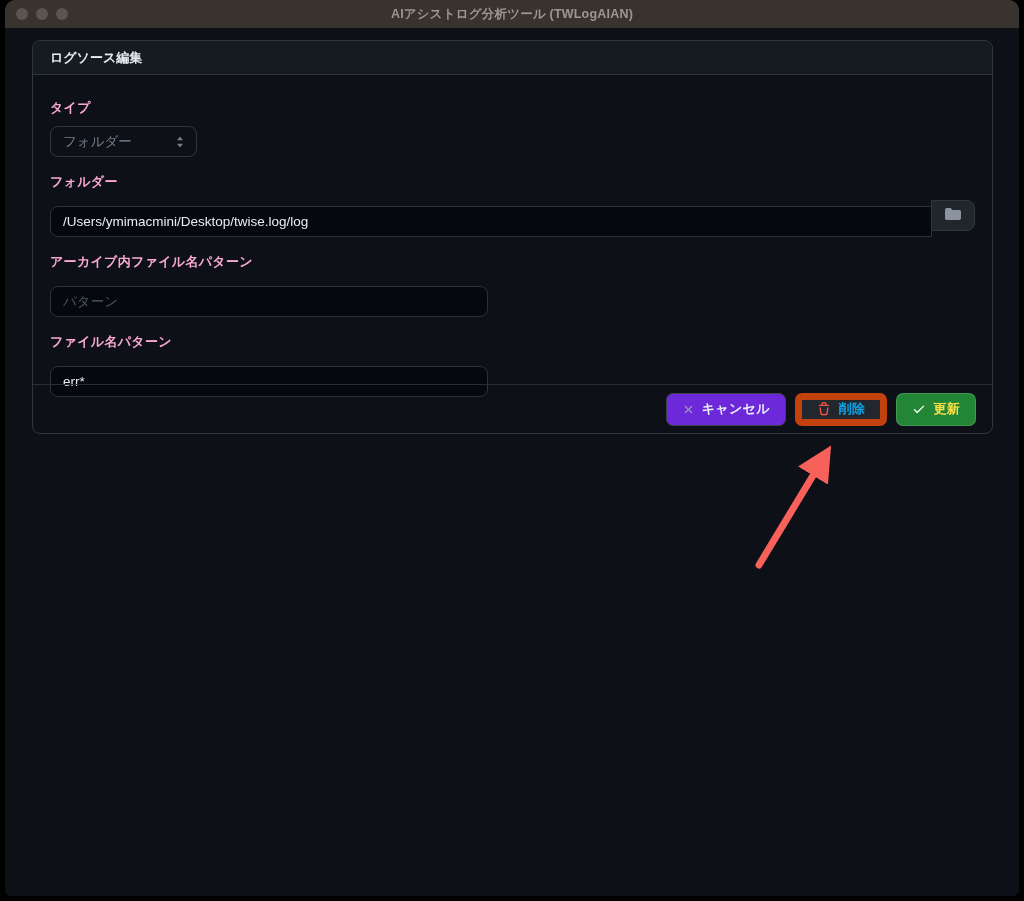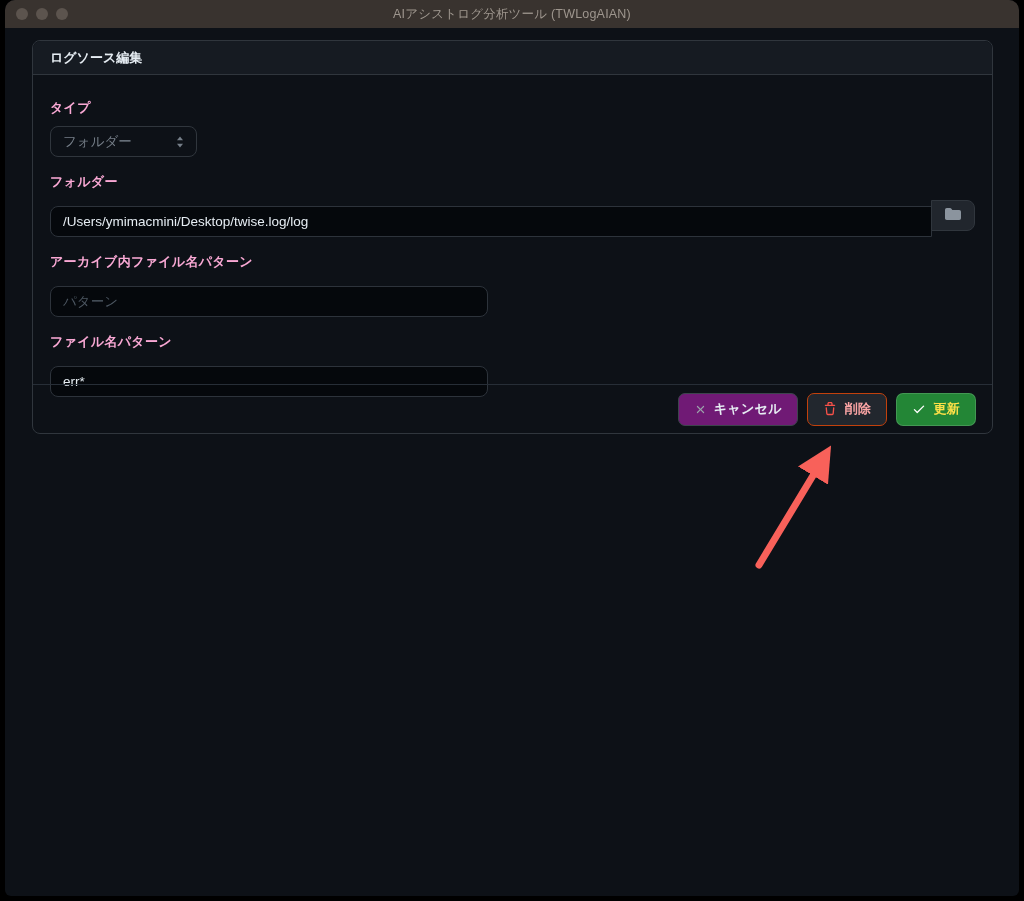--- a/index.html
+++ b/index.html
@@ -3,21 +3,21 @@
 <meta charset="utf-8">
 <style>
   * { margin:0; padding:0; box-sizing:border-box; }
   html,body { width:1024px; height:901px; background:#000; font-family:"Liberation Sans","DejaVu Sans",sans-serif; overflow:hidden; }
 
   .window { position:absolute; left:5px; right:5px; top:0; bottom:5px; background:#0d1117; border-radius:10px 10px 6px 6px; overflow:hidden; }
 
   .titlebar { position:absolute; top:0; left:0; right:0; height:28px; background:#39332f; display:flex; align-items:center; justify-content:center; }
   .traffic { position:absolute; left:11px; top:8px; display:flex; gap:8px; }
   .traffic span { width:12px; height:12px; border-radius:50%; background:#5c544e; display:block; }
-  .win-title { font-size:12.5px; font-weight:400; color:#9e968e; letter-spacing:.2px; }
+  .win-title { font-size:12.5px; font-weight:700; color:#9e968e; letter-spacing:.2px; }
 
   .card { position:absolute; left:27px; top:40px; width:961px; height:394px; background:#0d1117; border:1px solid #30363d; border-radius:8px; }
   .card-header { height:34px; background:#161b22; border-bottom:1px solid #30363d; border-radius:8px 8px 0 0; display:flex; align-items:center; padding:0 17px; }
   .card-title { font-size:13px; font-weight:700; color:#e6edf3; }
   .card-body { padding:24px 17px 0 17px; }
 
   .form-group { margin-bottom:16px; }
   .field-label { display:block; font-size:13px; font-weight:700; color:#f9a8d4; margin-bottom:9px; letter-spacing:.3px; }
 
   .select-box { width:147px; height:31px; border:1px solid #30363d; border-radius:8px; background:transparent; display:flex; align-items:center; justify-content:space-between; padding:0 10px 0 12px; color:#767f89; font-size:13.5px; cursor:default; }
@@ -27,22 +27,22 @@
   .text-input::placeholder { color:#4d5762; }
 
   .input-group { display:flex; width:925px; }
   .input-group .text-input { flex:1; border-radius:8px 0 0 8px; }
   .folder-btn { width:44px; height:31px; margin-left:-1px; background:#21262d; border:1px solid #30363d; border-radius:0 8px 8px 0; display:flex; align-items:center; justify-content:center; cursor:pointer; }
 
   .pattern-input { width:438px; }
 
   .card-footer { position:absolute; left:0; right:0; bottom:0; height:49px; border-top:1px solid #272e37; display:flex; align-items:center; justify-content:flex-end; gap:9px; padding:0 16px; }
   .btn { height:33px; border-radius:7px; font-size:13px; font-weight:700; display:inline-flex; align-items:center; gap:7px; padding:0 15px; cursor:pointer; font-family:"Liberation Sans","DejaVu Sans",sans-serif; letter-spacing:.3px; }
-  .btn-dark { background:#701a75; border:1px solid #3d444d; color:#e6edf3; }
-  .btn-danger { background:#22272e; border:1px solid #c2410c; color:#fca5a5;gap:8px; }
+  .btn-dark { background:#6d28d9; border:1px solid #3d444d; color:#e6edf3; }
+  .btn-danger { background:#22272e; border:7px solid #c2410c; color:#0ea5e9;gap:8px; }
   .btn-green { background:#238636; border:1px solid rgba(255,255,255,.15); color:#fde047; }
   .btn .icn { display:inline-flex; }
 
   .arrow-overlay { position:absolute; left:700px; top:425px; width:170px; height:165px; pointer-events:none; }
 </style>
 </head>
 <body>
 
 <div class="window">
 

